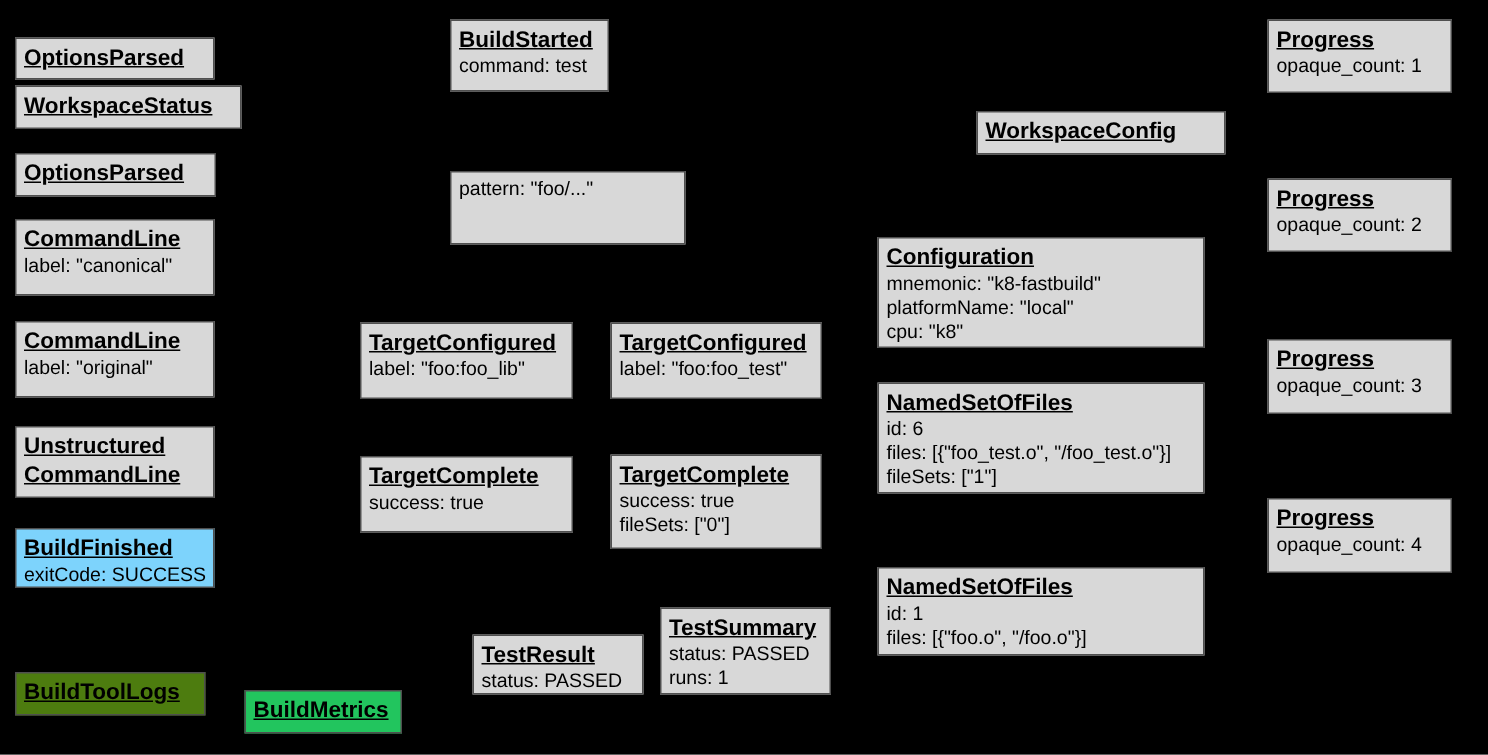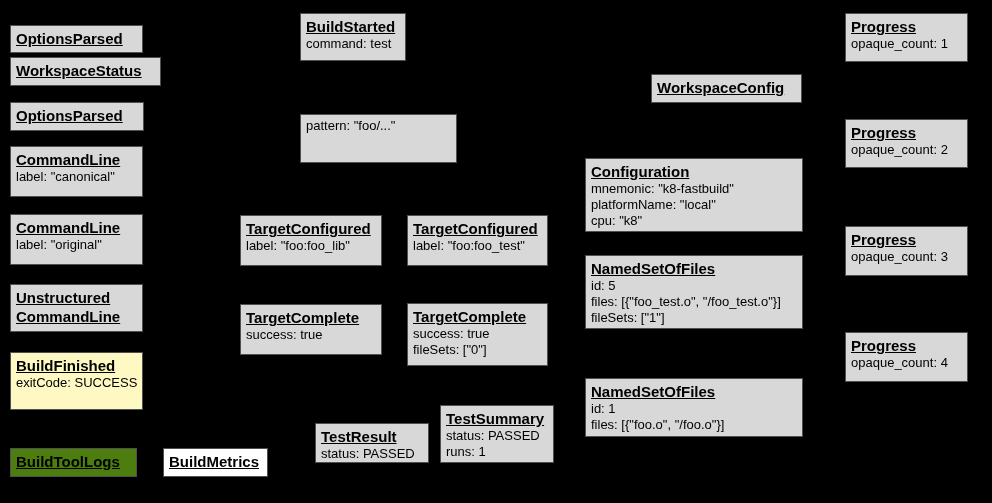--- a/index.html
+++ b/index.html
@@ -58,21 +58,21 @@
       <div class="attr">label: "canonical"</div>
     </div>
     <div class="node" style="left: 10px; top: 214px; width: 133px; height: 51px; background: rgb(216, 216, 216); border-color: rgb(79, 79, 79);">
       <div class="title">CommandLine</div>
       <div class="attr">label: "original"</div>
     </div>
     <div class="node" style="left: 10px; top: 284px; width: 133px; height: 48px; background: rgb(216, 216, 216); border-color: rgb(79, 79, 79);">
       <div class="title">Unstructured</div>
       <div class="title">CommandLine</div>
     </div>
-    <div class="node" style="left: 10px; top: 352px; width: 133px; height: 58px; background: #fef9c3; border-color: rgb(79, 79, 79);">
+    <div class="node" style="left: 10px; top: 352px; width: 133px; height: 40px; background: #7dd3fc; border-color: rgb(79, 79, 79);">
       <div class="title">BuildFinished</div>
       <div class="attr">exitCode: SUCCESS</div>
     </div>
     <div class="node" style="left: 10px; top: 448px; width: 127px; height: 29px; background: #4d7c0f; border-color: rgb(79, 79, 79);">
       <div class="title">BuildToolLogs</div>
     </div>
     <div class="node" style="left: 300px; top: 13px; width: 106px; height: 48px; background: rgb(216, 216, 216); border-color: rgb(79, 79, 79);">
       <div class="title">BuildStarted</div>
       <div class="attr">command: test</div>
     </div>
@@ -98,35 +98,35 @@
     </div>
     <div class="node" style="left: 315px; top: 423px; width: 114px; height: 40px; background: rgb(216, 216, 216); border-color: rgb(79, 79, 79);">
       <div class="title">TestResult</div>
       <div class="attr">status: PASSED</div>
     </div>
     <div class="node" style="left: 440px; top: 405px; width: 114px; height: 58px; background: rgb(216, 216, 216); border-color: rgb(79, 79, 79);">
       <div class="title">TestSummary</div>
       <div class="attr">status: PASSED</div>
       <div class="attr">runs: 1</div>
     </div>
-    <div class="node" style="left: 163px; top: 448px; width: 105px; height: 29px; background: #ffffff; border-color: rgb(79, 79, 79);">
+    <div class="node" style="left: 163px; top: 460px; width: 105px; height: 29px; background: #22c55e; border-color: rgb(79, 79, 79);">
       <div class="title">BuildMetrics</div>
     </div>
-    <div class="node" style="left: 651px; top: 74px; width: 151px; height: 29px; background: rgb(216, 216, 216); border-color: rgb(79, 79, 79);">
+    <div class="node" style="left: 651px; top: 74px; width: 166px; height: 29px; background: rgb(216, 216, 216); border-color: rgb(79, 79, 79);">
       <div class="title">WorkspaceConfig</div>
     </div>
     <div class="node" style="left: 585px; top: 158px; width: 218px; height: 74px; background: rgb(216, 216, 216); border-color: rgb(79, 79, 79);">
       <div class="title">Configuration</div>
       <div class="attr">mnemonic: "k8-fastbuild"</div>
       <div class="attr">platformName: "local"</div>
       <div class="attr">cpu: "k8"</div>
     </div>
     <div class="node" style="left: 585px; top: 255px; width: 218px; height: 74px; background: rgb(216, 216, 216); border-color: rgb(79, 79, 79);">
       <div class="title">NamedSetOfFiles</div>
-      <div class="attr">id: 5</div>
+      <div class="attr">id: 6</div>
       <div class="attr">files: [{"foo_test.o", "/foo_test.o"}]</div>
       <div class="attr">fileSets: ["1"]</div>
     </div>
     <div class="node" style="left: 585px; top: 378px; width: 218px; height: 59px; background: rgb(216, 216, 216); border-color: rgb(79, 79, 79);">
       <div class="title">NamedSetOfFiles</div>
       <div class="attr">id: 1</div>
       <div class="attr">files: [{"foo.o", "/foo.o"}]</div>
     </div>
     <div class="node" style="left: 845px; top: 13px; width: 123px; height: 49px; background: rgb(216, 216, 216); border-color: rgb(79, 79, 79);">
       <div class="title">Progress</div>

